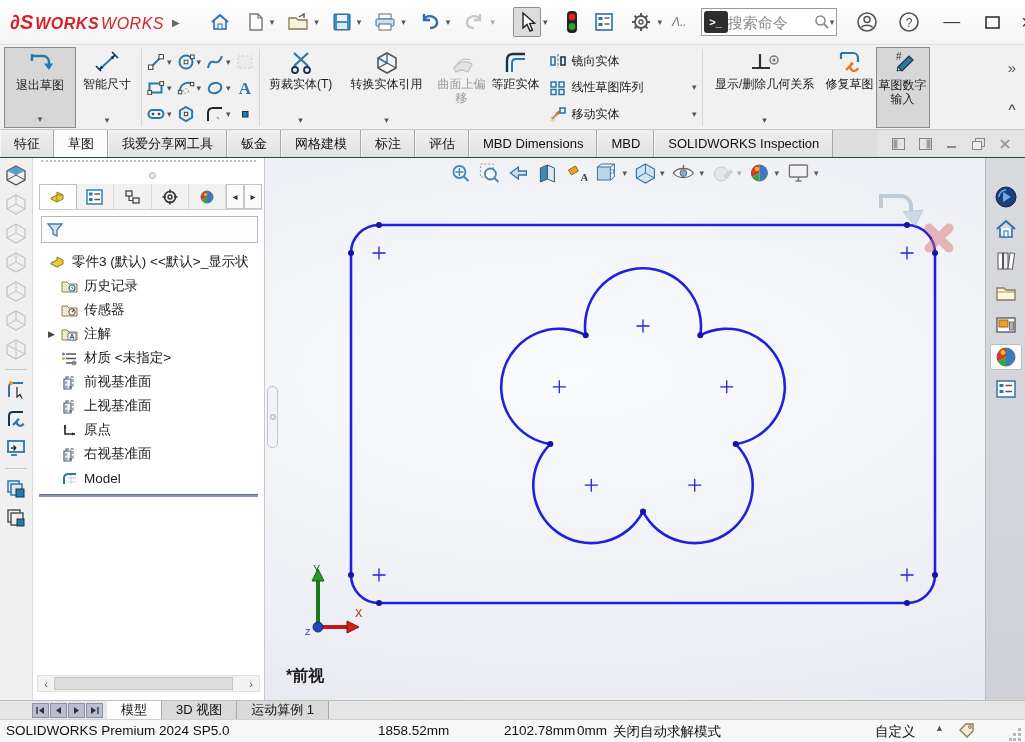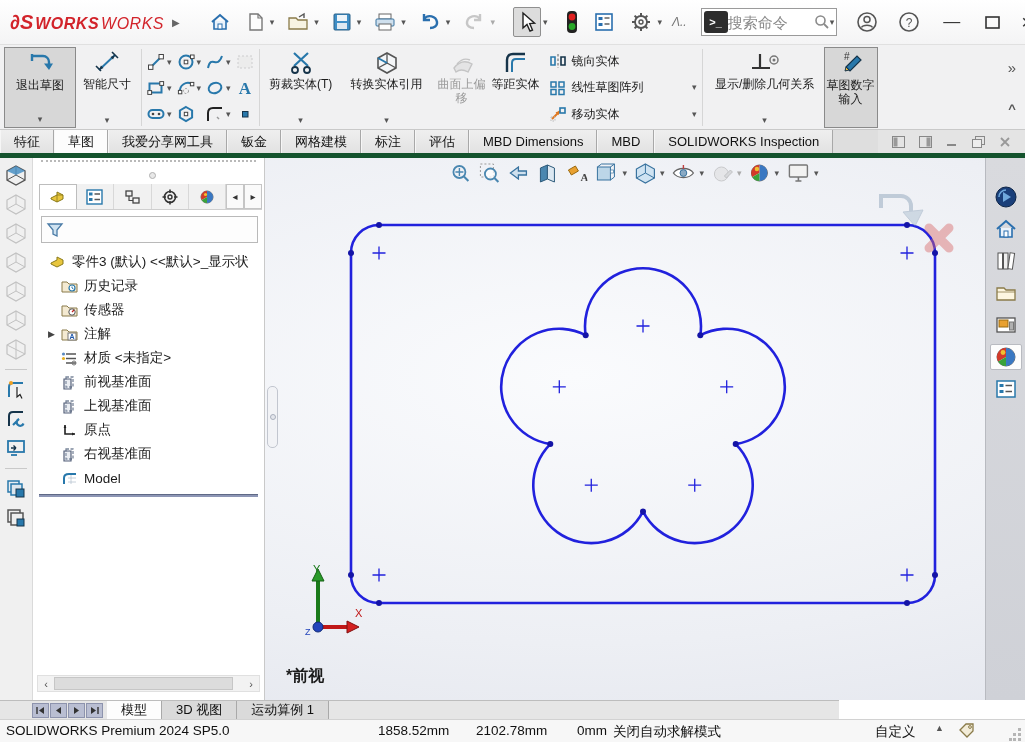--- a/index.html
+++ b/index.html
@@ -33,21 +33,21 @@
   .bigbtn.pressed{background:#d7d7d7;border:1px solid #8a8a8a;}
   .bigbtn.disabled{color:#9a9a9a;}
   .toolgrid{display:grid;grid-template-columns:auto auto auto auto;grid-auto-rows:26px;align-items:center;column-gap:2px;padding-top:2px;}
   .cell{display:flex;align-items:center;gap:1px;padding:0 1px;}
   .stack3{display:flex;flex-direction:column;justify-content:space-between;padding:3px 0;text-align:center;}
   .smallbtn{display:flex;align-items:center;gap:5px;font-size:12px;height:22px;padding:0 2px;}
   .smallbtn .dd{margin-left:auto;}
   .ribbon-ctl{display:flex;flex-direction:column;justify-content:space-around;align-items:center;width:26px;color:#555;}
 
   
-  .cmdtabs{position:absolute;left:0;top:130px;width:1025px;height:28px;background:#dedede;display:flex;align-items:stretch;border-bottom:5px solid #14532d;}
+  .cmdtabs{position:absolute;left:0;top:130px;width:1025px;height:28px;background:#dedede;display:flex;align-items:stretch;border-bottom:1px solid #14532d;}
   .ctab{display:flex;align-items:center;padding:0 13px;background:linear-gradient(#efefef,#e2e2e2);border-right:1px solid #a8a8a8;border-left:1px solid #f6f6f6;font-size:13px;color:#111;}
   .ctab.active{background:#fcfcfc;font-weight:normal;}
   .ctab-ctls{margin-left:auto;display:flex;align-items:center;gap:14px;padding:0 14px;background:#e4e4e4;}
 
   
   .main{position:absolute;left:0;top:158px;width:1025px;height:542px;background:radial-gradient(ellipse 120% 95% at 56% 40%, #fafbfd 0%, #edeff4 52%, #dde0e9 100%);display:flex;}
   .leftstrip{width:33px;background:#f0f0f0;border-right:1px solid #dadada;display:flex;flex-direction:column;align-items:center;padding-top:6px;gap:7px;flex:none;}
   .strip-div{width:22px;height:1px;background:#c9c9c9;margin:2px 0;}
 
   .treepanel{width:232px;background:#fff;border-right:1px solid #c9c9c9;position:relative;flex:none;}
@@ -77,21 +77,21 @@
   .confirm{position:absolute;right:28px;top:30px;width:90px;height:70px;}
   .viewlabel{position:absolute;left:3px;top:508px;font-size:16px;font-weight:bold;color:#1a1a1a;}
   .triad{position:absolute;left:8px;top:405px;}
   .sketchsvg{position:absolute;left:0;top:0;}
 
   .taskpane{width:40px;background:linear-gradient(#d9dade,#cfd1d7);border-left:1px solid #b8bac0;display:flex;flex-direction:column;align-items:center;padding-top:26px;gap:6px;flex:none;}
   .tp-btn{width:32px;height:26px;display:flex;align-items:center;justify-content:center;border-radius:2px;}
   .tp-btn.active{background:#fdfdfd;border:1px solid #b9bbc1;}
 
   
-  .bottomtabs{position:absolute;left:0;top:700px;width:839px;height:19px;background:#e6e6e6;border-top:1px solid #bdbdbd;display:flex;align-items:stretch;font-size:13px;}
+  .bottomtabs{position:absolute;left:0;top:700px;width:1025px;height:19px;background:#e6e6e6;border-top:1px solid #bdbdbd;display:flex;align-items:stretch;font-size:13px;}
   .btnav{display:flex;align-items:center;gap:1px;margin-left:32px;padding:1px 4px 1px 0;}
   .btnav .nb{width:17px;height:15px;background:#b9bed2;border:1px solid #8d93ad;display:flex;align-items:center;justify-content:center;}
   .btab{display:flex;align-items:center;padding:0 14px;border-right:1px solid #a9a9a9;background:#dadada;color:#111;}
   .btab.active{background:#fdfdfd;}
 
   
   .statusbar{position:absolute;left:0;top:719px;width:1025px;height:23px;background:#f7f7f7;border-top:1px solid #d2d2d2;font-size:13.5px;color:#111;}
   .statusbar span{position:absolute;top:3px;white-space:nowrap;}
 </style>
 </head>
@@ -472,20 +472,30 @@
   <div class="bigbtn" style="width:118px;">
     <span class="ic">
         <svg width="34" height="26">
           <path d="M12 4 V18 M4 18 H22" stroke="#333" stroke-width="2.2"></path>
           <circle cx="26" cy="10" r="4" fill="none" stroke="#777" stroke-width="1.5"></circle>
           <circle cx="26" cy="10" r="1.5" fill="#777"></circle>
         </svg>
       </span>
     <span class="lbl">显示/删除几何关系</span>
     <span class="dd">▾</span>
+  </div>
+  <div class="bigbtn" style="width:52px;">
+    <span class="ic">
+        <svg width="28" height="26">
+          <path d="M5 3 H17 A5 5 0 0 1 22 8 V12" fill="none" stroke="#2878ab" stroke-width="2.2"></path>
+          <path d="M5 3 V9" stroke="#2878ab" stroke-width="2.2"></path>
+          <path d="M10 20 L17 13 M17 13 a4 4 0 1 0 5 5" fill="none" stroke="#e07820" stroke-width="2.4"></path>
+        </svg>
+      </span>
+    <span class="lbl">修复草图</span>
   </div>
   <div class="bigbtn pressed" style="width:54px;">
     <span class="ic">
         <svg width="28" height="26">
           <text x="7" y="9" font-size="10" fill="#333" font-family="Liberation Sans,sans-serif">#</text>
           <path d="M9 20 L20 9 L24 13 L13 24 Z" fill="#2878ab" stroke="#16344a" stroke-width="1.2" transform="translate(0,-4)"></path>
           <path d="M9 20 L8 24 L12 23 Z" fill="#f0c040" stroke="#16344a" transform="translate(0,-4)"></path>
         </svg>
       </span>
     <span class="lbl">草图数字输入</span>
@@ -1038,21 +1048,21 @@
       <span>3D 视图</span>
     </div>
   <div class="btab">
       <span>运动算例 1</span>
     </div>
 </div>
 
 <div class="statusbar">
   <span style="left:6px;">SOLIDWORKS Premium 2024 SP5.0</span>
   <span style="left:378px;">1858.52mm</span>
-  <span style="left:476px;">2102.78mm</span>
+  <span style="left:504px;">2102.78mm</span>
   <span style="left:577px;">0mm</span>
   <span style="left:613px;">关闭自动求解模式</span>
   <span style="left:875px;">自定义</span>
   <span style="left:935px;font-size:9px;color:#555;">▲</span>
   <span style="left:958px;top:2px;" class="ic">
       <svg width="18" height="17">
         <path d="M2 8 L8 2 H15 V9 L9 15 Z" fill="#f2ecd8" stroke="#8a7b4a" stroke-width="1.3"></path>
         <circle cx="12" cy="5" r="1.4" fill="none" stroke="#8a7b4a"></circle>
       </svg>
     </span>

